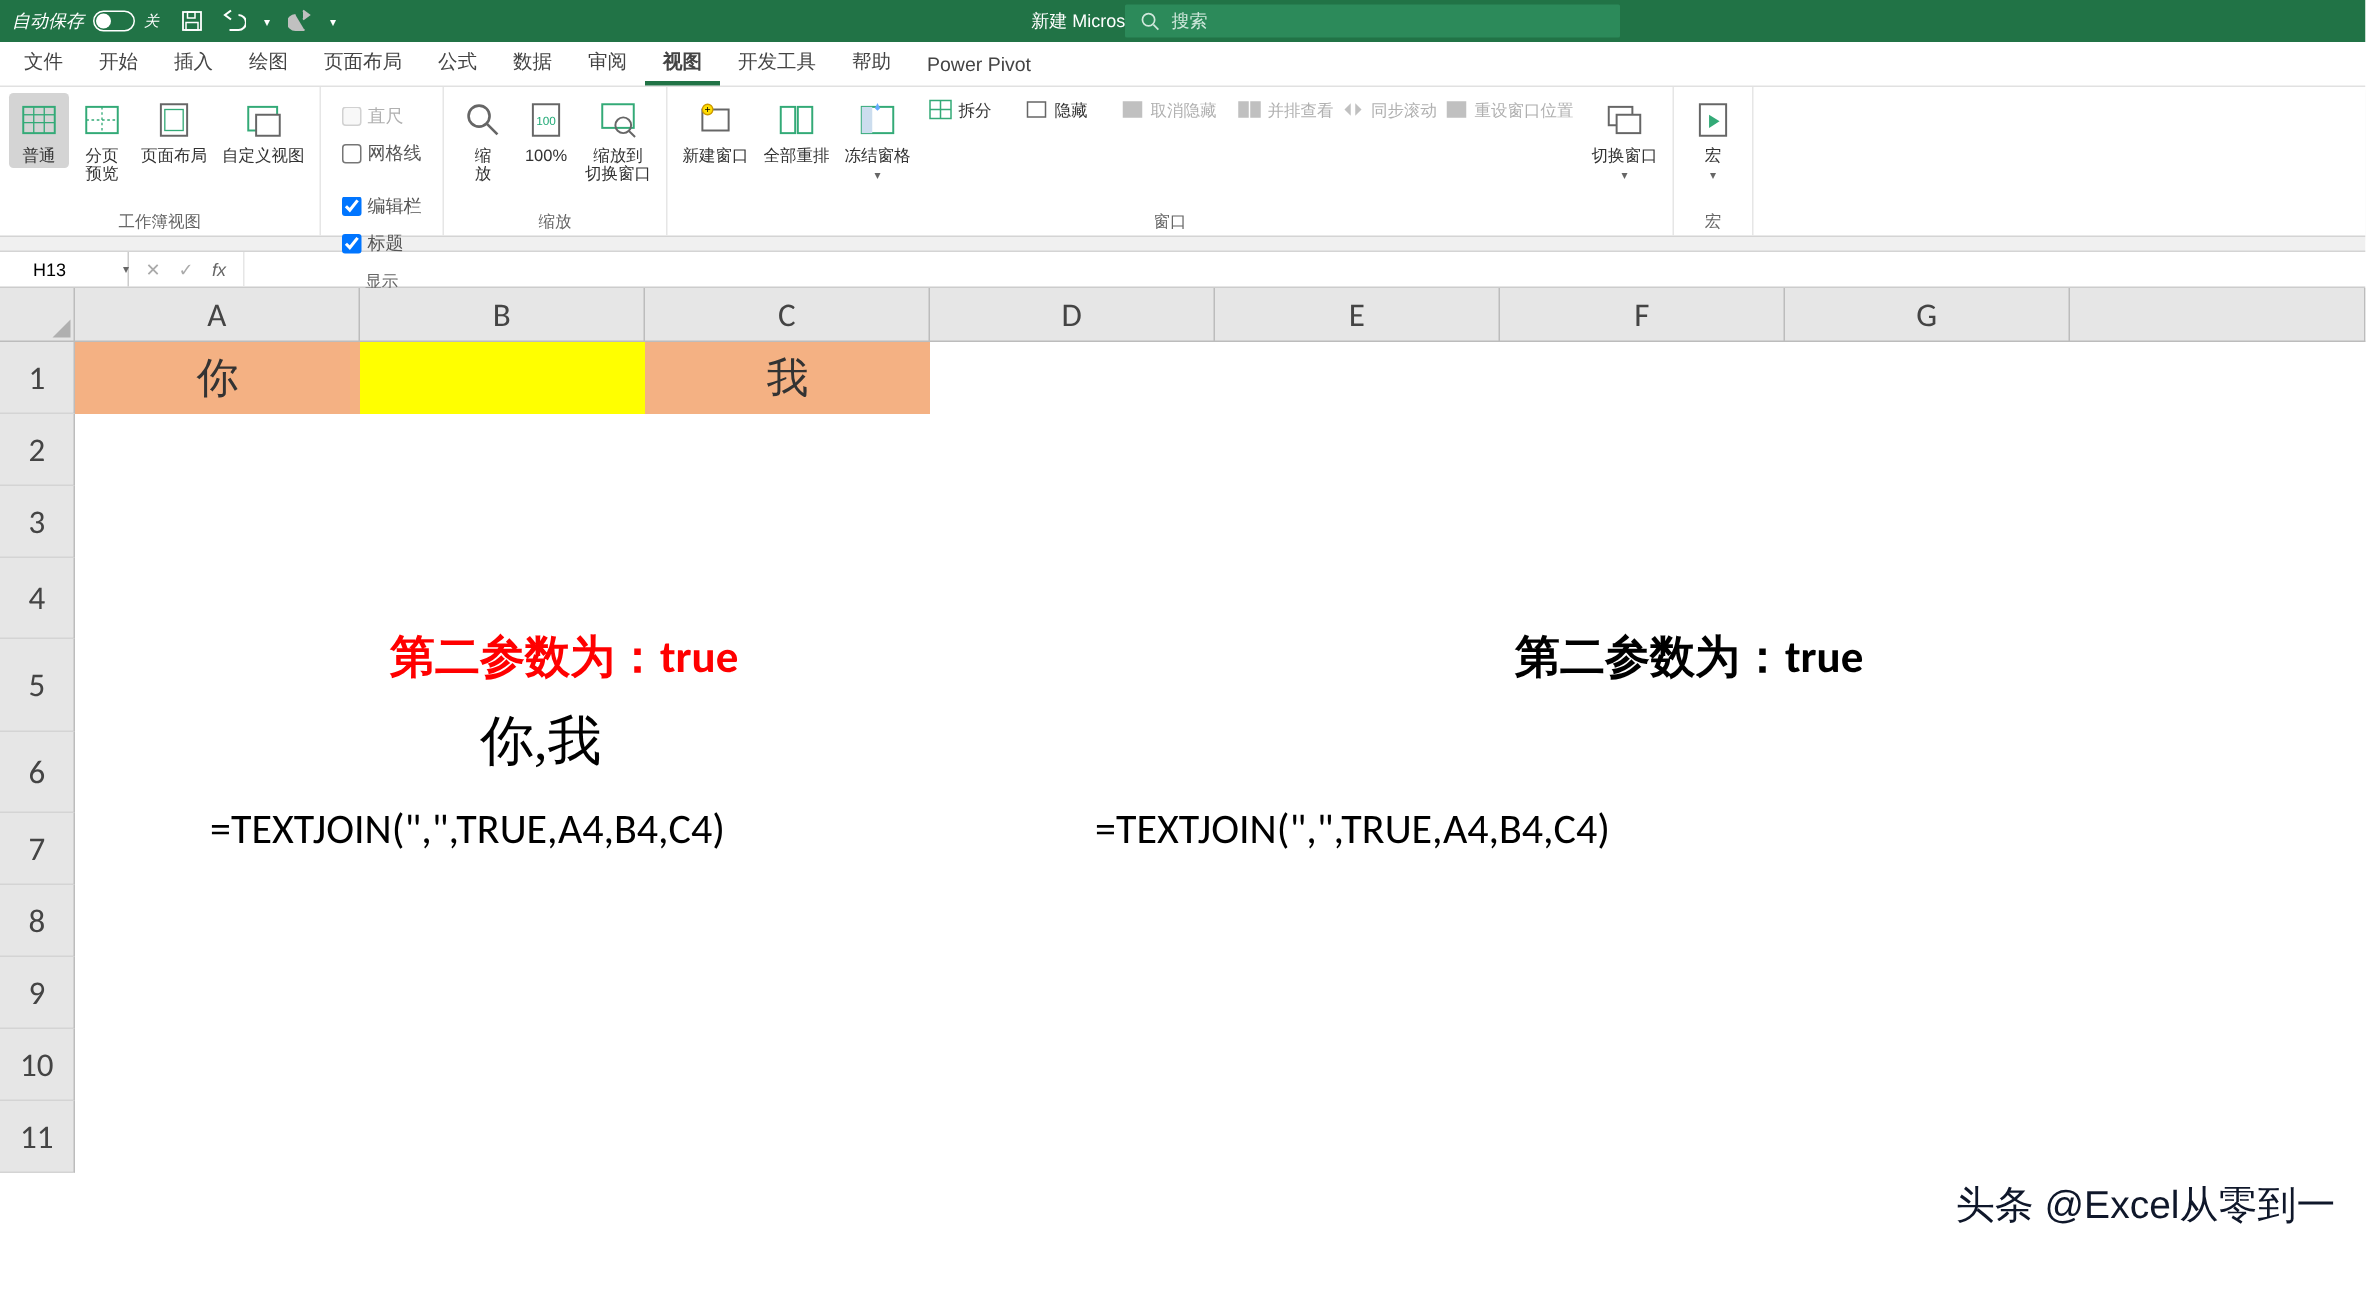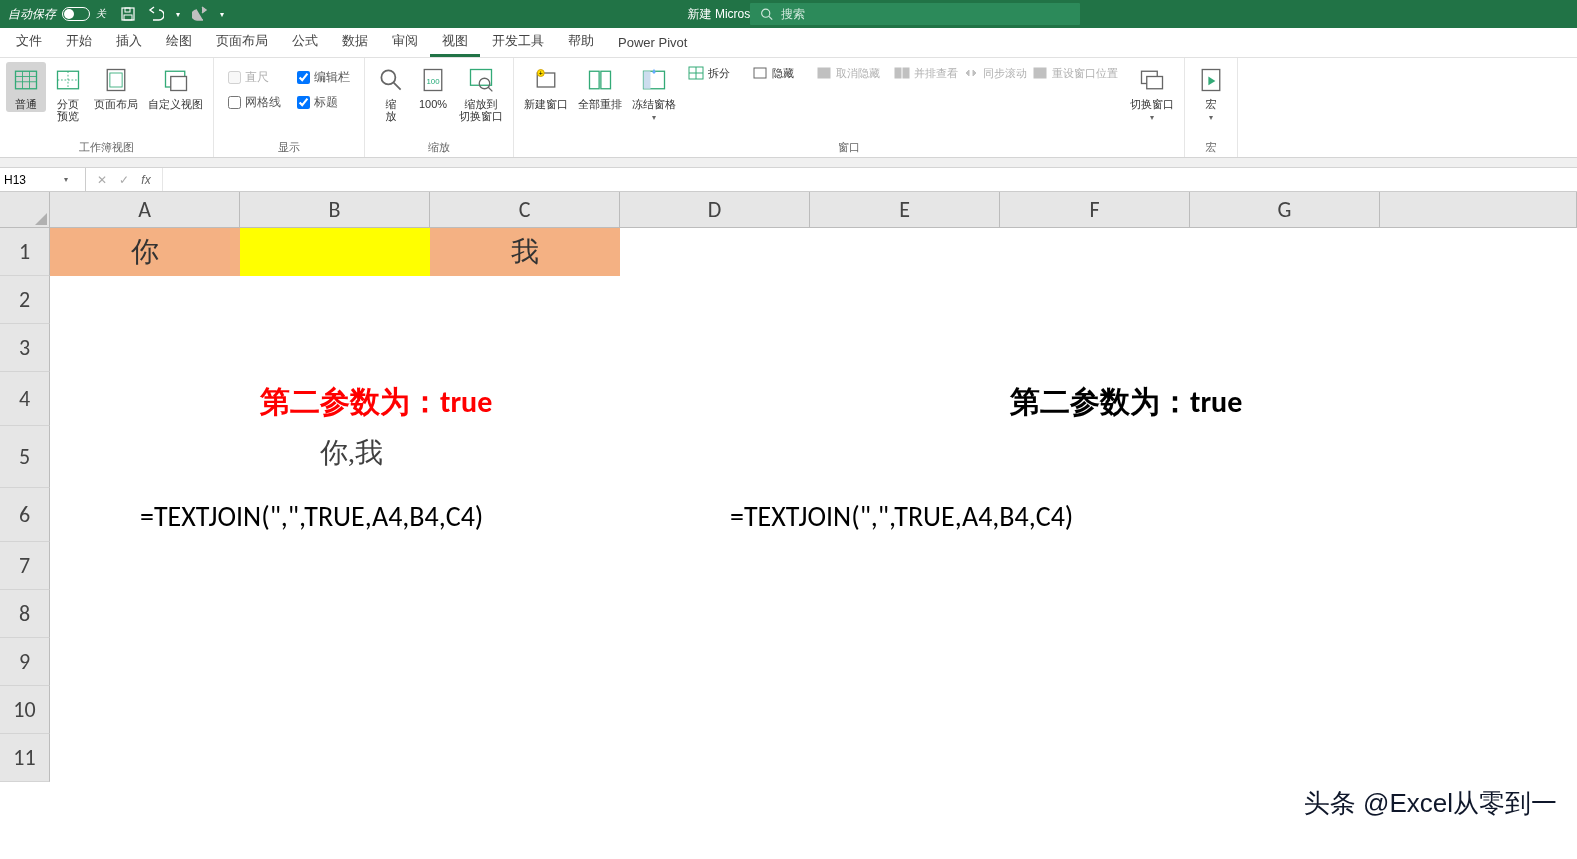--- a/index.html
+++ b/index.html
@@ -15,21 +15,21 @@
 .titlebar .titletext { position: absolute; left: 50%; transform: translateX(-50%); font-size: 12px; }
 .titlebar .dropdown-caret { font-size: 9px; margin-left: 4px; }
 .searchbox { position: absolute; left: 750px; width: 330px; height: 22px; background: #2c8a5a; display: flex; align-items: center; padding: 0 10px; gap: 8px; border-radius: 1px; }
 .searchbox .mag { width: 14px; height: 14px; }
 .searchbox input { background: transparent; border: none; color: #ffffff; outline: none; width: 100%; font-size: 12px; }
 .searchbox input::placeholder { color: #d0e8dc; }
 
 
 .ribbon-tabs { background: #fff; height: 30px; display: flex; align-items: flex-end; padding: 0 4px; border-bottom: 1px solid #e1e1e1; }
 .tab { padding: 6px 12px 4px; cursor: pointer; font-size: 13px; color: #444; border-bottom: 3px solid transparent; }
-.tab.active { border-bottom: 3px solid #217346; font-weight: 400; }
+.tab.active { border-bottom: 3px solid #217346; font-weight: 700; }
 
 
 .ribbon { background: #fff; height: 100px; display: flex; border-bottom: 1px solid #d4d4d4; box-shadow: 0 2px 2px rgba(0,0,0,0.05); }
 .group { display: flex; flex-direction: column; border-right: 1px solid #e6e6e6; padding: 4px 6px 2px; }
 .group .buttons { flex: 1; display: flex; align-items: flex-start; gap: 2px; }
 .group .glabel { text-align: center; font-size: 11px; color: #666; padding: 2px 0 0; }
 .gbtn { display: flex; flex-direction: column; align-items: center; padding: 2px 4px; cursor: pointer; min-width: 36px; gap: 2px; border-radius: 3px; }
 .gbtn.highlight { background: #d4d4d4; }
 .gbtn .licon { width: 32px; height: 32px; display: flex; align-items: center; justify-content: center; }
 .gbtn .licon svg { width: 28px; height: 28px; }
@@ -37,39 +37,39 @@
 .chkrow { display: flex; align-items: center; gap: 4px; font-size: 12px; color: #555; padding: 3px 2px; cursor: pointer; }
 .chkrow input { width: 13px; height: 13px; }
 .disabled { color: #b0b0b0 !important; }
 .disabled svg * { stroke: #c0c0c0 !important; fill: #c0c0c0 !important; }
 .smallitem { display: flex; align-items: center; gap: 4px; font-size: 11px; padding: 1px 2px; cursor: pointer; }
 .smallitem .sicon { width: 16px; height: 16px; }
 .caret { font-size: 8px; color: #666; }
 
 
 .formula-row { height: 24px; display: flex; align-items: stretch; border-bottom: 1px solid #ccc; background: #fff; }
-.namebox { width: 86px; display: flex; align-items: center; padding: 0 4px; font-size: 12px; border-right: 1px solid #ccc; }
+.namebox { width: 86px; display: flex; align-items: center; padding: 0 22px; font-size: 12px; border-right: 1px solid #ccc; }
 .namebox input { border: none; width: 60px; outline: none; font-size: 12px; }
 .fx-btns { display: flex; align-items: center; gap: 2px; padding: 0 6px; border-right: 1px solid #e6e6e6; }
 .fx-btns .b { width: 20px; height: 20px; display: flex; align-items: center; justify-content: center; color: #aaa; cursor: pointer; }
 .fx-btns .fx { color: #666; font-style: italic; font-size: 12px; }
 .formula-input { flex: 1; display: flex; align-items: center; padding: 0 6px; }
 .gap-row { height: 10px; background: #f0f0f0; border-bottom: 1px solid #d4d4d4; }
 
 
 .grid { position: relative; background: #fff; }
 .col-headers { display: flex; height: 36px; background: #e6e6e6; }
 .rowhead-corner { width: 50px; border-right: 1px solid #bcbcbc; border-bottom: 1px solid #bcbcbc; background: #e6e6e6; position: relative; }
 .rowhead-corner::after { content: ""; position: absolute; right: 2px; bottom: 2px; width: 0; height: 0; border-left: 12px solid transparent; border-bottom: 12px solid #b0b0b0; }
 .colh { width: 190px; border-right: 1px solid #bcbcbc; border-bottom: 1px solid #bcbcbc; display: flex; align-items: center; justify-content: center; font-size: 22px; background: #e6e6e6; color: #444; font-family: Calibri, sans-serif; }
 .colh.last { flex: 1; }
 .rh { width: 50px; border-right: 1px solid #bcbcbc; border-bottom: 1px solid #d4d4d4; display: flex; align-items: center; justify-content: center; background: #e6e6e6; font-size: 22px; color: #444; font-family: Calibri, sans-serif; }
 .cell-area { position: relative; flex: 1; }
 .data-cell { position: absolute; display: flex; align-items: center; justify-content: center; font-size: 28px; font-family: "SimSun", serif; }
-.overlay-text { position: absolute; white-space: nowrap; font-family: "Microsoft YaHei", Calibri, sans-serif; }
+.overlay-text { position: absolute; white-space: nowrap; font-family: "Microsoft YaHei", Calibri, sans-serif; margin-top: 36px; }
 .watermark { position: absolute; right: 20px; bottom: 38px; font-size: 26px; color: #0f172a; font-family: "Microsoft YaHei", sans-serif; pointer-events: none; }
 
 svg { display: block; }
 </style>
 </head>
 <body>
 
 <div class="titlebar">
   <div class="autosave">
     <span>自动保存</span>
@@ -170,21 +170,21 @@
               <rect x="10" y="12" width="18" height="16" fill="#fff" stroke="#666" stroke-width="1.5"></rect>
             </svg>
           </span>
         <span class="lbl">自定义视图</span>
       </div>
     </div>
     <div class="glabel">工作簿视图</div>
   </div>
 
   <div class="group">
-    <div class="buttons" style="gap:12px;align-items:flex-start;padding:4px 6px">
+    <div class="buttons" style="flex-direction:column;gap:12px;align-items:flex-start;padding:4px 6px">
       <div style="display:flex;flex-direction:column;gap:2px">
         <label class="chkrow disabled">
             <input type="checkbox" disabled="" style="">
             <span>直尺</span>
           </label>
         <label class="chkrow">
             <input type="checkbox" style="">
             <span>网格线</span>
           </label>
       </div>
@@ -394,20 +394,20 @@
         <div class="rh" style="height: 48px;">9</div>
         <div class="rh" style="height: 48px;">10</div>
         <div class="rh" style="height: 48px;">11</div>
       </div>
     <div class="cell-area" id="cell-area" style="height: 554px;">
         <div class="data-cell" style="left: 0px; top: 0px; width: 190px; height: 48px; background: rgb(244, 177, 131);">你</div>
         <div class="data-cell" style="left: 190px; top: 0px; width: 190px; height: 48px; background: rgb(255, 255, 0);"></div>
         <div class="data-cell" style="left: 380px; top: 0px; width: 190px; height: 48px; background: rgb(244, 177, 131);">我</div>
         <div class="overlay-text" style="left: 210px; top: 153.75px; color: rgb(255, 0, 0); font-size: 30px; font-weight: bold;">第二参数为：true</div>
         <div class="overlay-text" style="left: 960px; top: 153.75px; color: rgb(0, 0, 0); font-size: 30px; font-weight: bold;">第二参数为：true</div>
-        <div class="overlay-text" style="left: 270px; top: 206px; color: #404040; font-size: 28px; font-family: SimSun, serif;">你,我</div>
+        <div class="overlay-text" style="left: 270px; top: 206px; color: #000000; font-size: 36px; font-family: SimSun, serif;">你,我</div>
         <div class="overlay-text" style="left: 90px; top: 270.9px; color: rgb(0, 0, 0); font-size: 28px;">=TEXTJOIN(",",TRUE,A4,B4,C4)</div>
         <div class="overlay-text" style="left: 680px; top: 270.9px; color: rgb(0, 0, 0); font-size: 28px;">=TEXTJOIN(",",TRUE,A4,B4,C4)</div>
       </div>
   </div>
 </div>
 
 <div class="watermark">头条 @Excel从零到一</div>
 
 </body></html>

